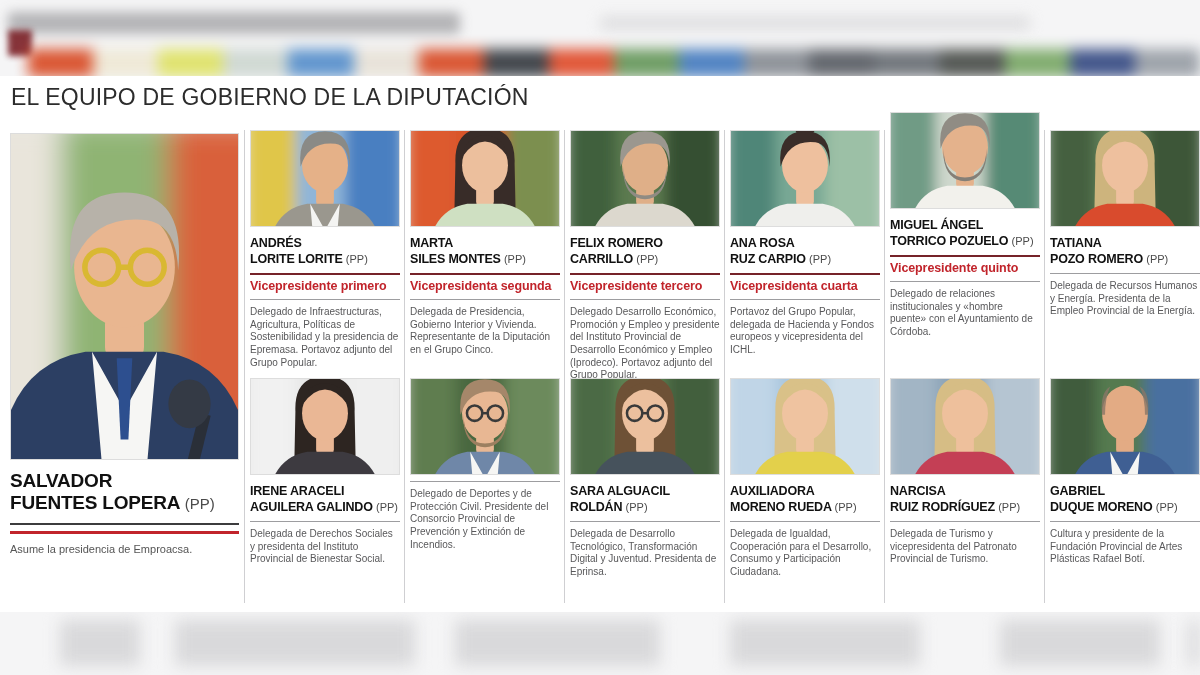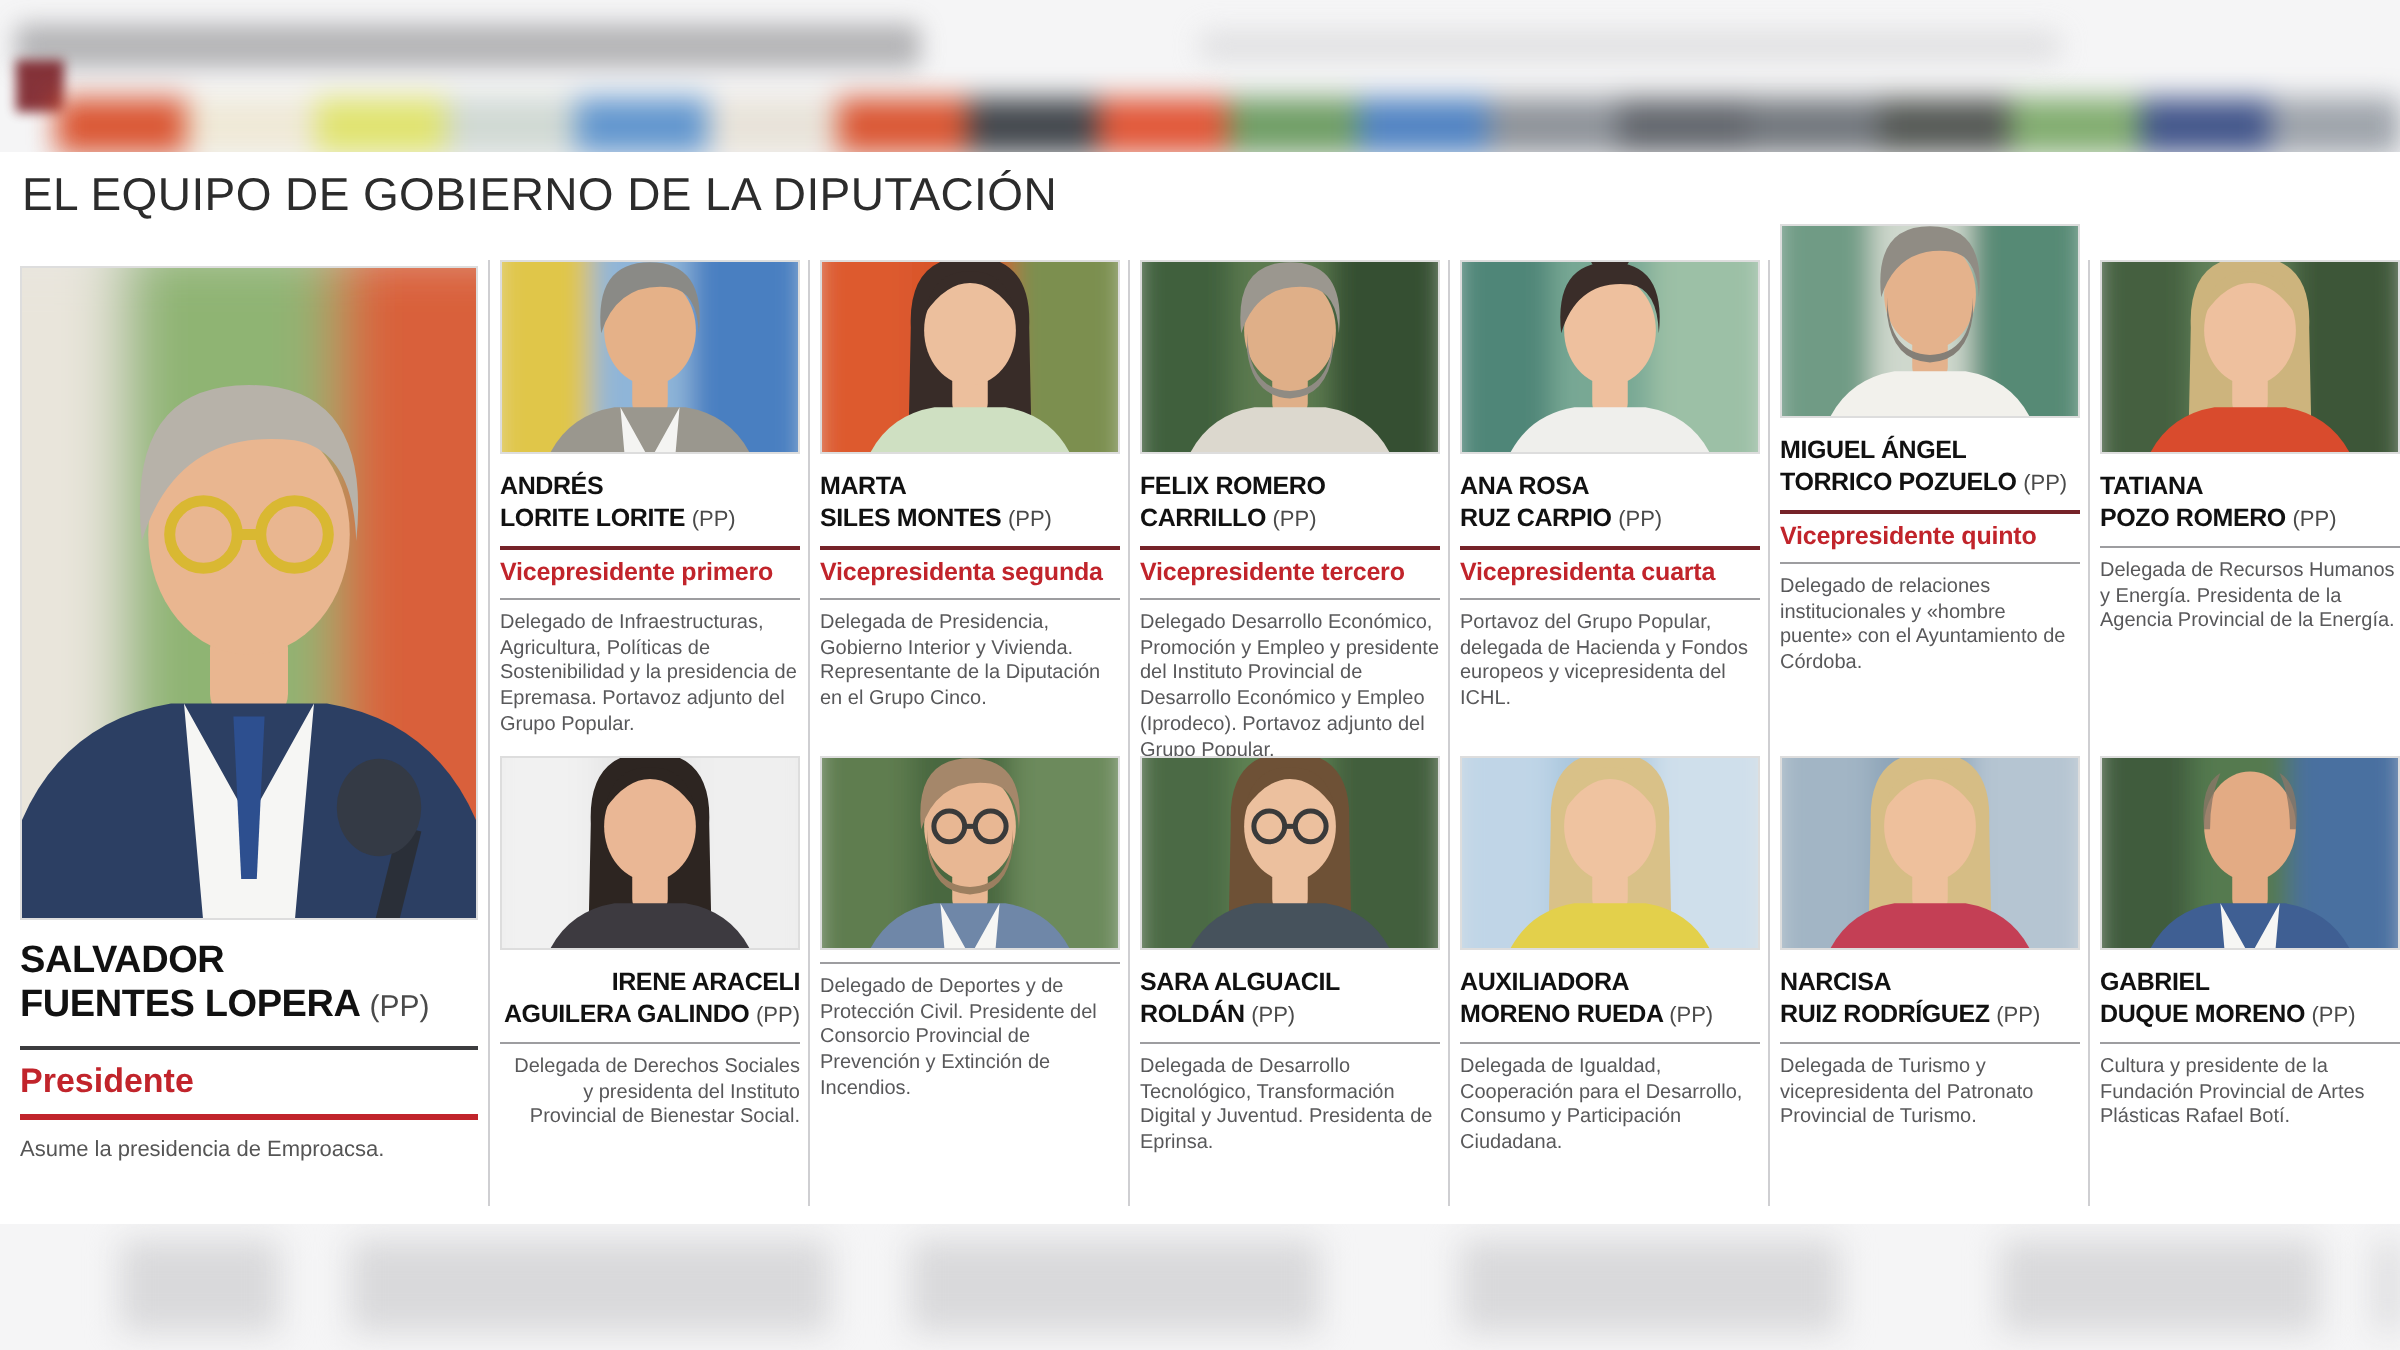--- a/index.html
+++ b/index.html
@@ -118,21 +118,20 @@
           <rect x="70.8" y="86" width="3.6" height="18" fill="#2a2f38" transform="rotate(14 72.6 95)"></rect>
           <ellipse cx="70" cy="83" rx="6.5" ry="7.5" fill="#343a45"></ellipse>
         </g>
       </svg>
     </div>
   <div class="nm">
     <div>SALVADOR</div>
     <div><span>FUENTES LOPERA</span> <span class="party">(PP)</span></div>
   </div>
   <div class="rule-dark"></div>
-  <div class="role">Presidente</div>
   <div class="rule-red"></div>
   <div class="desc">Asume la presidencia de Emproacsa.</div>
 </div>
 
 <div id="members">
     <div class="cell" style="left: 250px; top: 130px;">
     <div class="photo">
         <svg viewBox="0 0 100 100" preserveAspectRatio="xMidYMid slice" xmlns="http://www.w3.org/2000/svg">
           <filter id="bl1">
             <feGaussianBlur stdDeviation="4.5"></feGaussianBlur>
@@ -283,23 +282,23 @@
           <ellipse cx="50" cy="41" rx="15.5" ry="18.5" fill="#eec09e"></ellipse>
           <path d="M35 35 Q37 21 50 21 Q63 21 65 35 Q58 25 50 25 Q42 25 35 35 Z" fill="#cdb47d"></path>
         </svg>
       </div>
     <div class="nm">
       <div class="n1">TATIANA</div>
       <div><span class="n2t">POZO ROMERO</span> <span class="party">(PP)</span></div>
     </div>
 
     <div class="rule-gray"></div>
-    <div class="desc">Delegada de Recursos Humanos y Energía. Presidenta de la Agencia Provincial de la Energía.</div>
-  </div>
-    <div class="cell" style="left: 250px; top: 378px; text-align: right;">
+    <div class="desc">Delegada de Recursos Humanos y Energía. Presidenta de la Empleo Provincial de la Energía.</div>
+  </div>
+    <div class="cell" style="left: 250px; top: 378px;">
     <div class="photo">
         <svg viewBox="0 0 100 100" preserveAspectRatio="xMidYMid slice" xmlns="http://www.w3.org/2000/svg">
           <filter id="bl7">
             <feGaussianBlur stdDeviation="4.5"></feGaussianBlur>
           </filter>
           <g filter="url(#bl7)">
             <rect x="-3" y="-4" width="39.333333333333336" height="108" fill="#f1f1f1"></rect>
             <rect x="30.333333333333336" y="-4" width="39.333333333333336" height="108" fill="#e7e7e7"></rect>
             <rect x="63.66666666666667" y="-4" width="39.333333333333336" height="108" fill="#efefef"></rect>
           </g>

